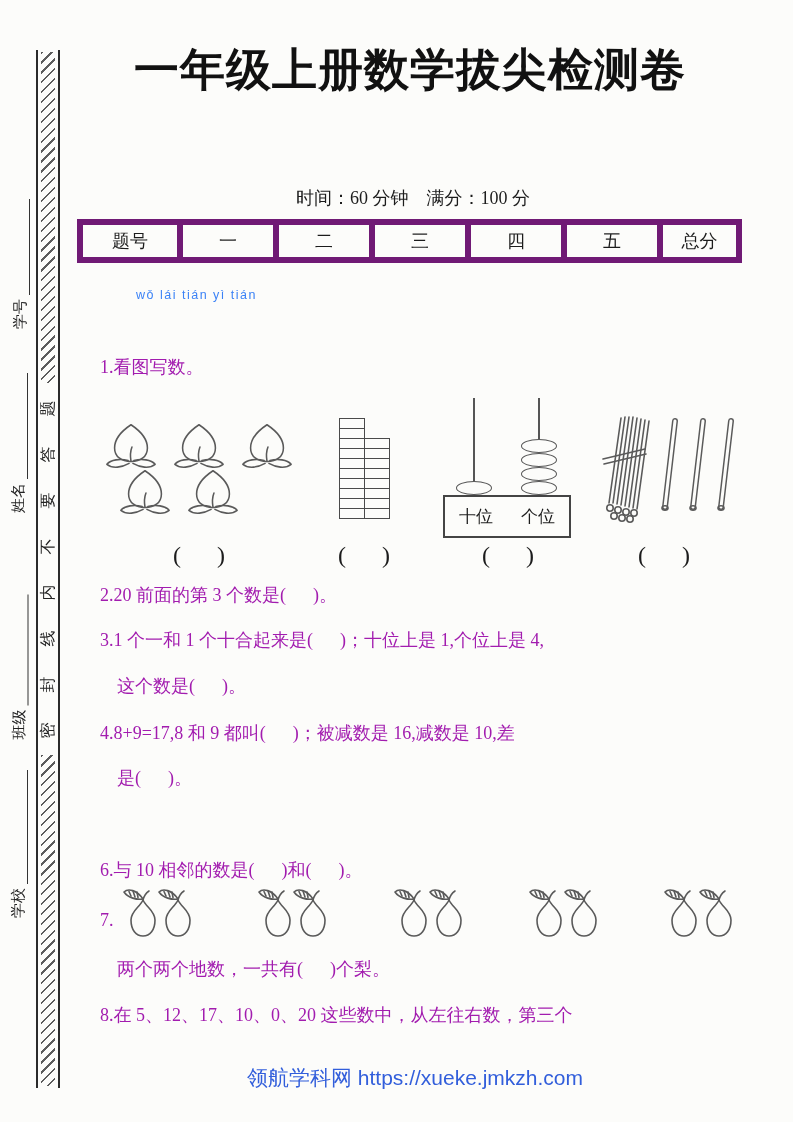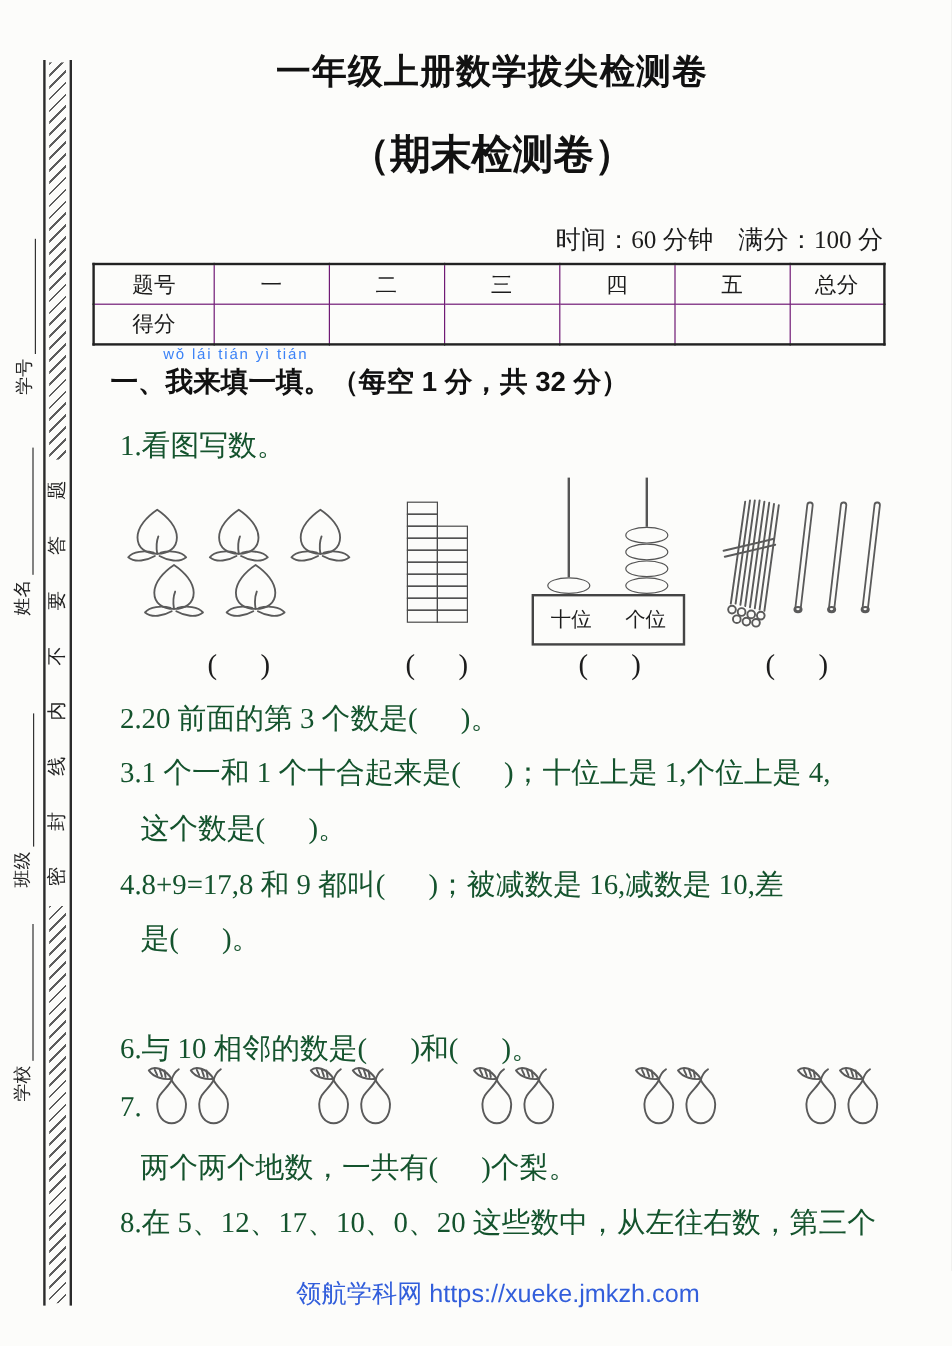--- a/index.html
+++ b/index.html
@@ -20,39 +20,39 @@
     font-size:16px;color:#222;}
   .seal-char span{display:block;transform:rotate(-90deg);}
   .side-field{
     position:absolute;height:20px;display:flex;align-items:flex-end;
     transform:rotate(-90deg);font-size:15px;color:#222;white-space:nowrap;
   }
   .side-field .fline{flex:1;border-bottom:1.2px solid #333;margin-left:4px;height:14px;}
   
   .title{position:absolute;left:80px;top:40px;width:660px;text-align:center;
     font-family:"Liberation Sans","DejaVu Sans",sans-serif;
-    font-weight:700;font-size:29px;letter-spacing:1px;color:#111;}
+    font-weight:700;font-size:45px;letter-spacing:1px;color:#111;}
   .subtitle{position:absolute;left:80px;top:106px;width:660px;text-align:center;
     font-family:"Liberation Sans","DejaVu Sans",sans-serif;
     font-weight:700;font-size:34px;color:#111;}
-  .meta{position:absolute;left:90px;top:186px;width:646px;text-align:right;
-    font-size:21px;white-space:pre-wrap;}
+  .meta{position:absolute;left:90px;top:186px;width:646px;text-align:center;
+    font-size:18px;white-space:pre-wrap;}
   
   .score-table{position:absolute;left:77px;top:219px;border-collapse:collapse;
     border:2px solid #222;table-layout:fixed;}
-  .score-table td{border:1px solid #701a75;height:32px;text-align:center;
+  .score-table td{border:6px solid #701a75;height:32px;text-align:center;
     font-size:18px;padding:0;}
   
   .pinyin{position:absolute;left:136px;top:288px;font-size:12.5px;letter-spacing:1.5px;
     color:#3b82f6;font-family:"Liberation Sans","DejaVu Sans",sans-serif;}
   .sec-heading{position:absolute;left:92px;top:303px;
     font-family:"Liberation Sans","DejaVu Sans",sans-serif;
     font-weight:700;font-size:23px;white-space:pre-wrap;color:#111;}
   
-  .q{position:absolute;left:100px;font-size:24px;white-space:pre-wrap;color:#14532d;}
+  .q{position:absolute;left:100px;font-size:18px;white-space:pre-wrap;color:#a21caf;}
   .q.cont{left:117px;}
   
   .figures{position:absolute;left:108px;top:398px;width:632px;height:172px;
     display:flex;justify-content:space-between;}
   .fig-col{display:flex;flex-direction:column;align-items:center;}
   .fig-area{height:142px;display:flex;align-items:center;justify-content:center;text-align:right;}
   .fig-blank{font-size:24px;white-space:pre-wrap;margin-top:2px;}
   svg .ln{stroke:#5a5a5a;stroke-width:1.6;fill:none;stroke-linecap:round;stroke-linejoin:round;}
   
   .peach-rows{display:flex;flex-direction:column;}
@@ -126,21 +126,20 @@
     <div class="seal-char">
         <span>封</span>
       </div>
     <div class="seal-char">
         <span>密</span>
       </div>
     <div class="hatch"></div>
   </div>
 
   <div class="title">一年级上册数学拔尖检测卷</div>
-  <div class="subtitle">（期末检测卷）</div>
   <div class="meta">时间：60 分钟    满分：100 分</div>
 
   <table class="score-table">
     <colgroup>
       <col style="width:100px">
         <col style="width:96px">
         <col style="width:96px">
       <col style="width:96px">
         <col style="width:96px">
         <col style="width:96px">
@@ -149,34 +148,24 @@
     <tbody>
         <tr>
       <td>题号</td>
       <td>一</td>
       <td>二</td>
       <td>三</td>
       <td>四</td>
       <td>五</td>
       <td>总分</td>
     </tr>
-    <tr>
-      <td>得分</td>
-      <td></td>
-      <td></td>
-      <td></td>
-      <td></td>
-      <td></td>
-      <td></td>
-    </tr>
   </tbody>
     </table>
 
   <div class="pinyin">wǒ lái tián yì tián</div>
-  <div class="sec-heading">一、我来填一填。（每空 1 分，共 32 分）</div>
 
   <div class="q" style="top:355px;">1.看图写数。</div>
 
   <div class="figures">
 
     <div class="fig-col" style="width:182px;">
       <div class="fig-area">
         <div class="peach-rows">
           <div class="peach-row">
             <svg width="56" height="50" viewBox="0 0 58 50">

